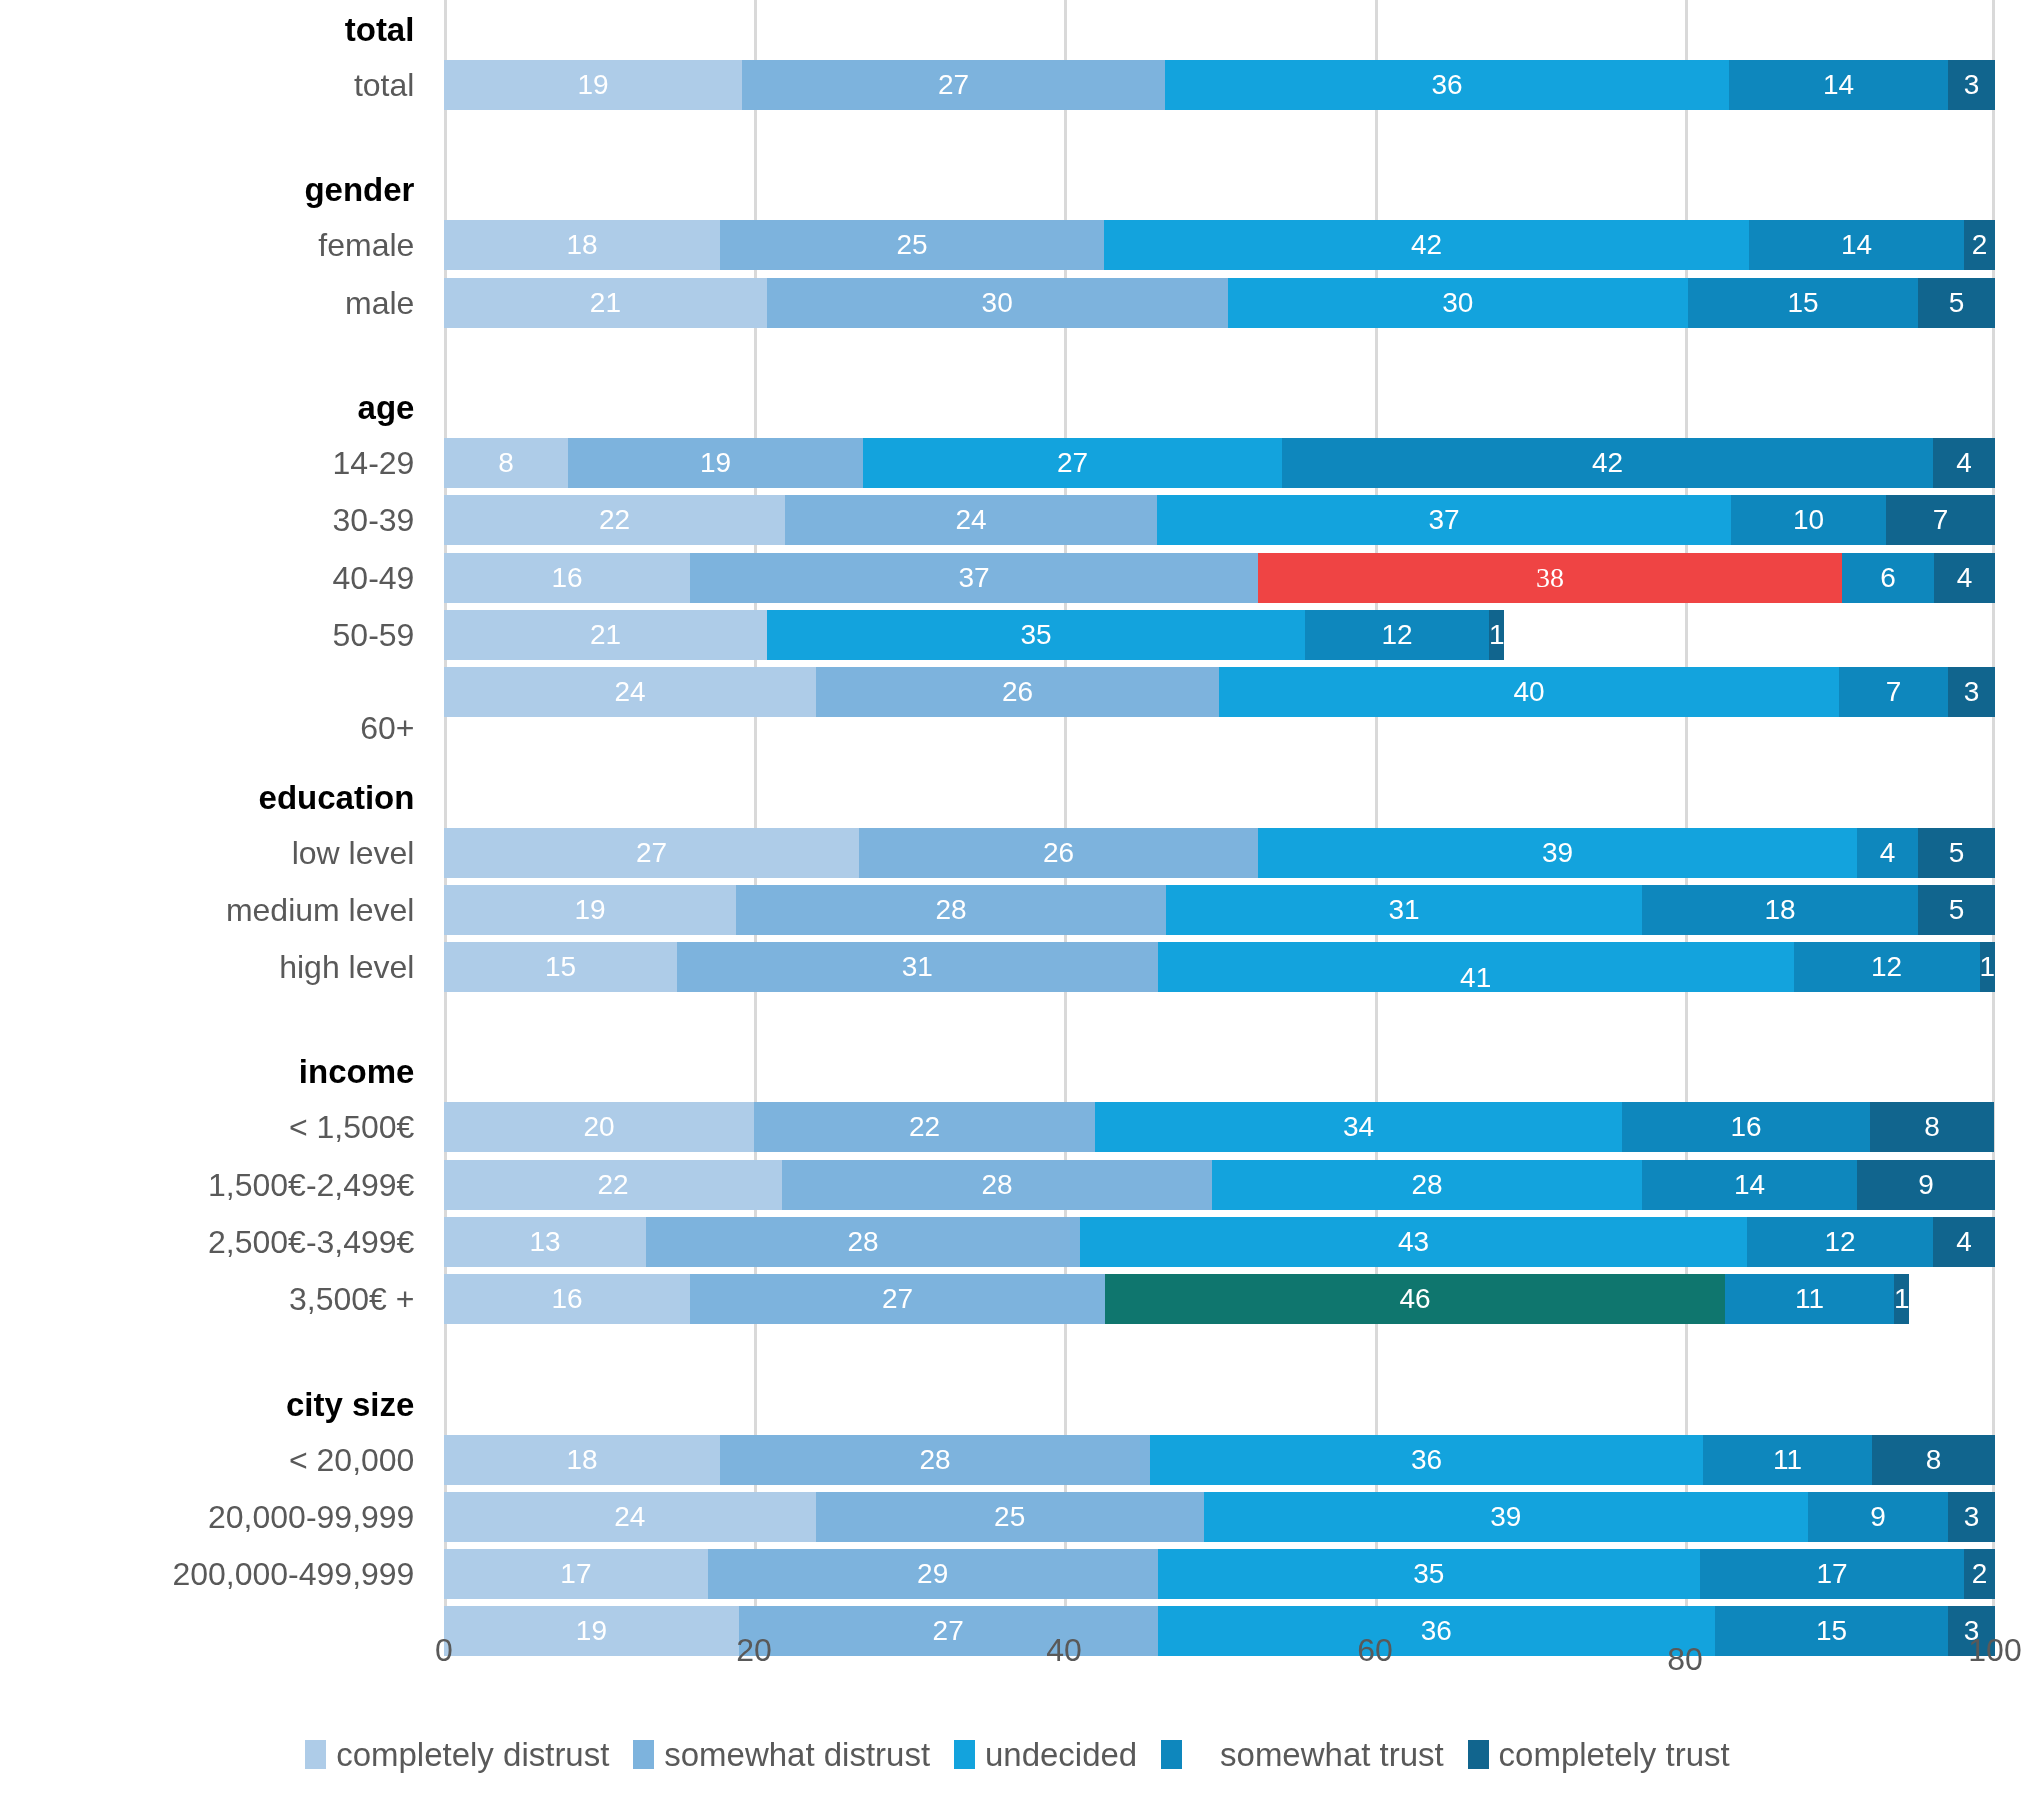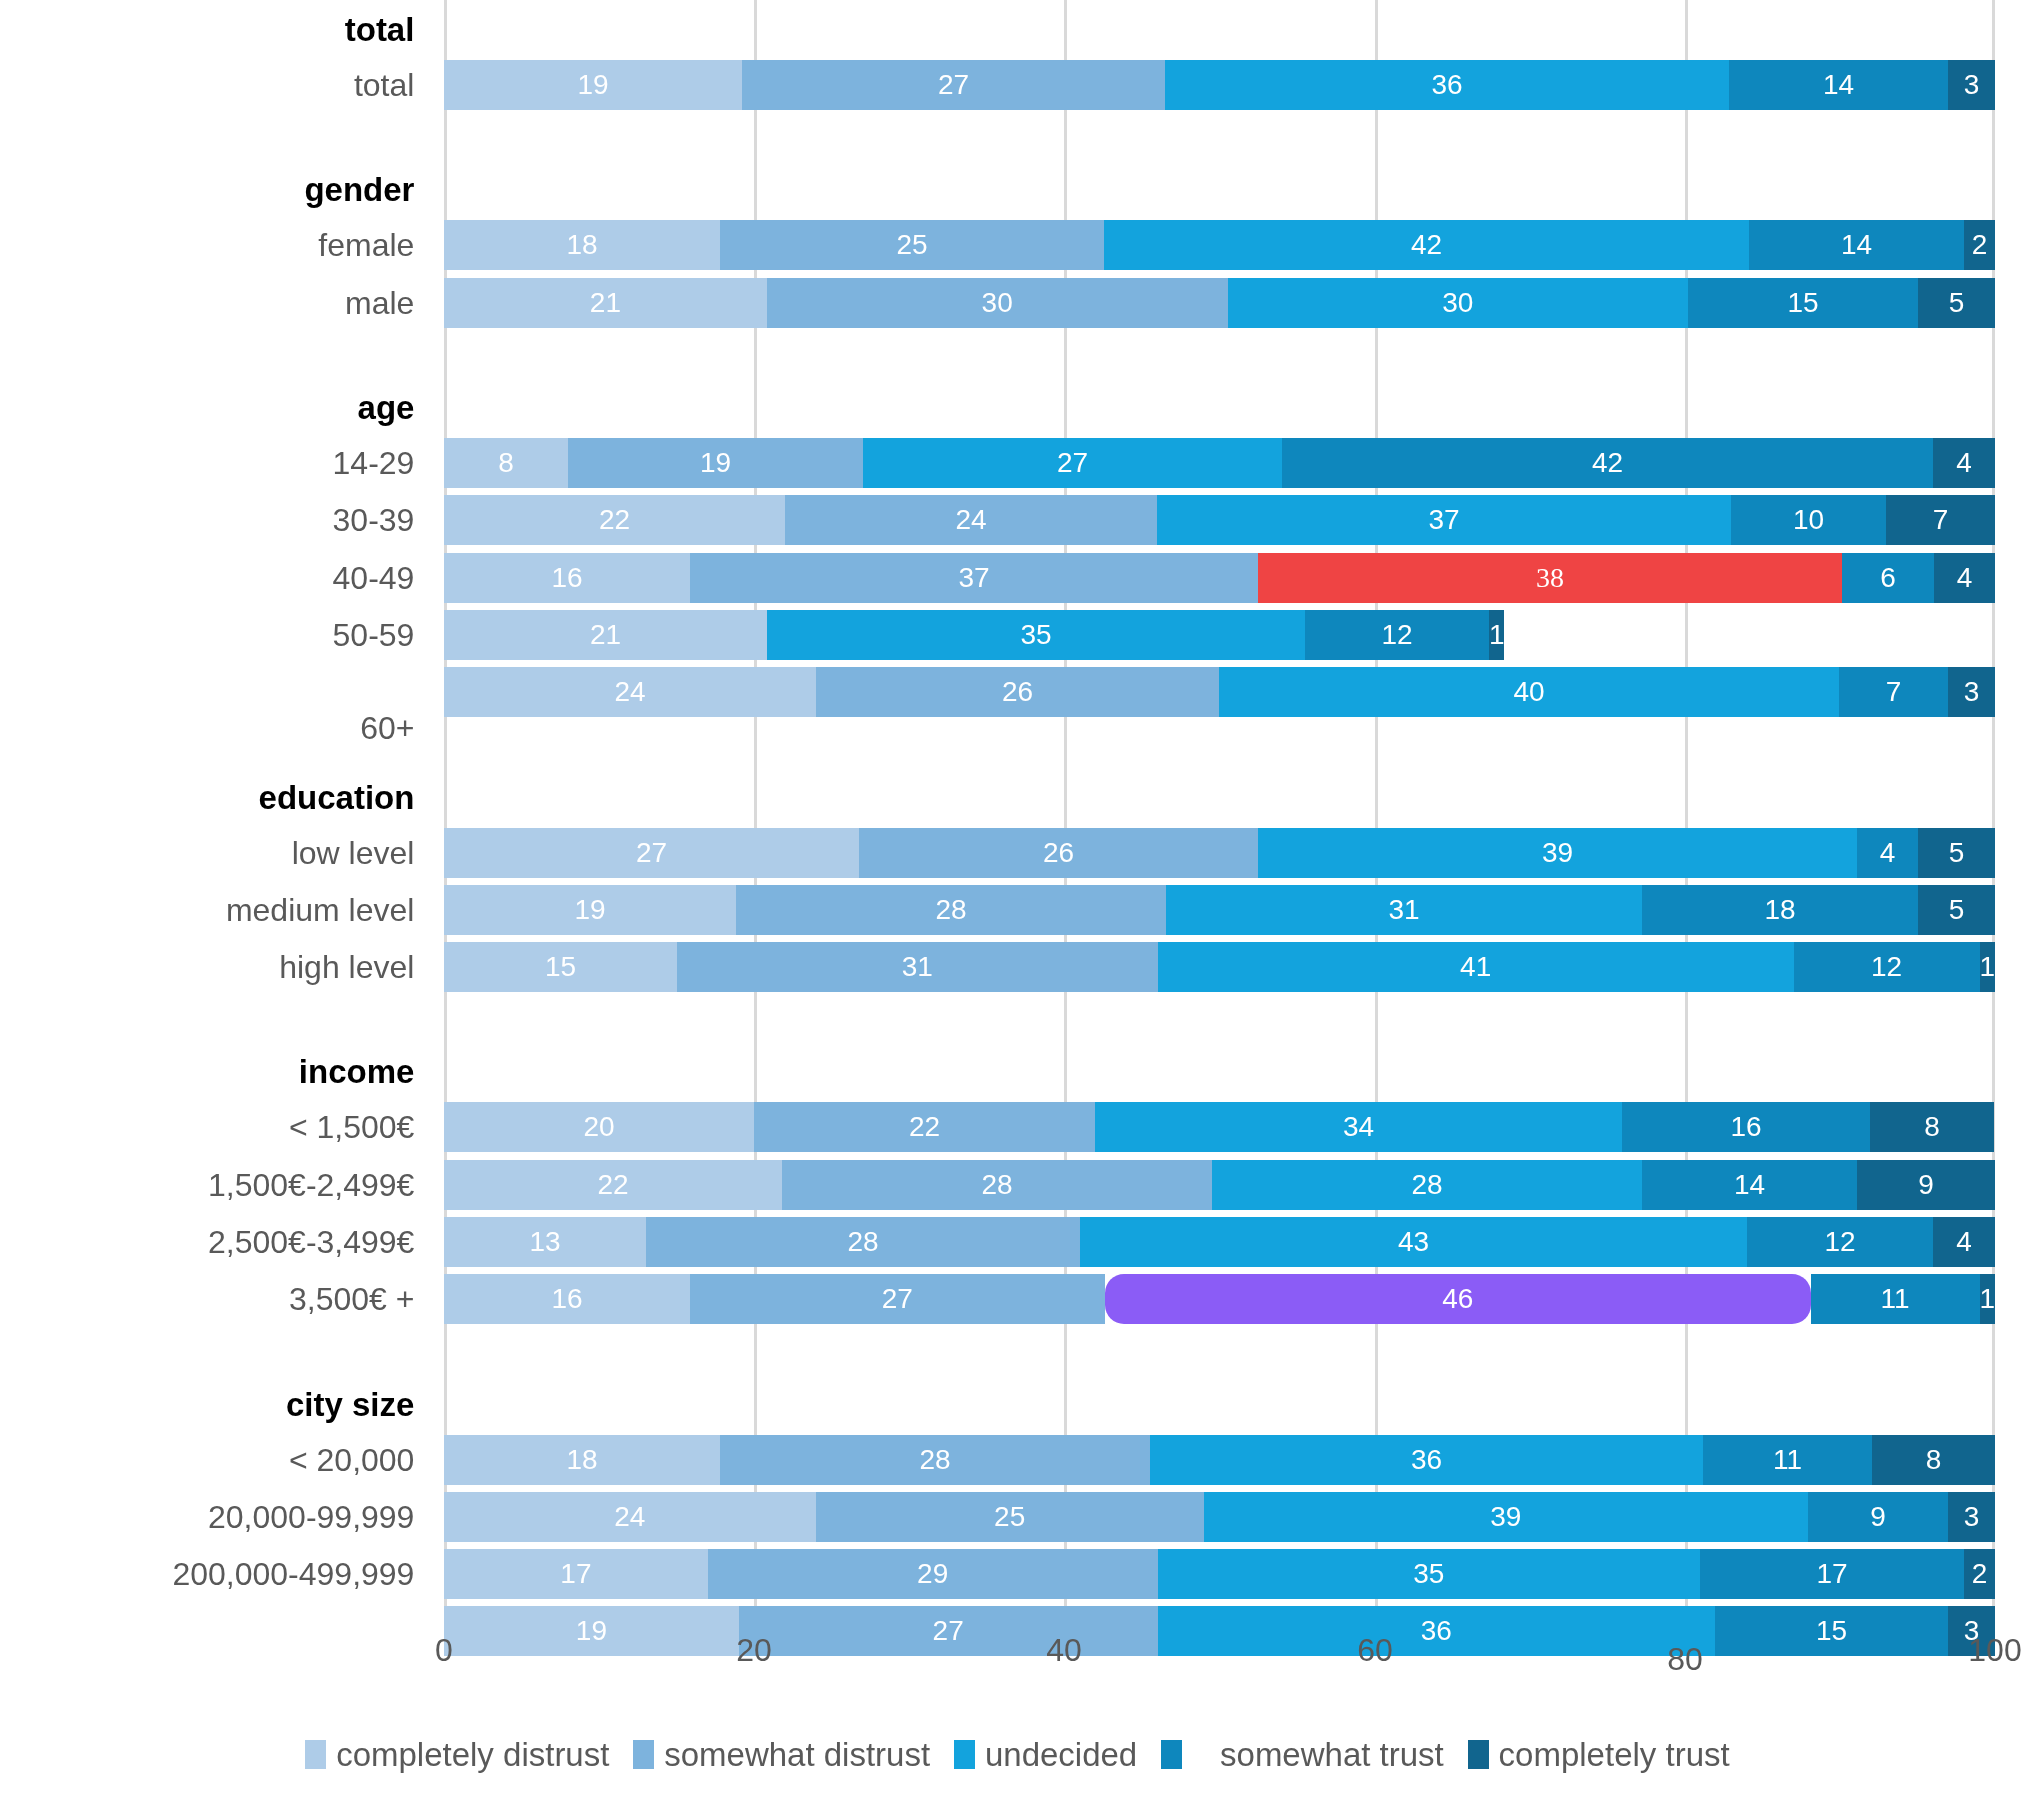--- a/index.html
+++ b/index.html
@@ -363,21 +363,21 @@
             <span>5</span>
           </div>
         </div>
         <div class="row" style="top: 942px; height: 50px;">
           <div class="seg" style="background: rgb(174, 204, 232); width: 233px;">
             <span>15</span>
           </div>
           <div class="seg" style="background: rgb(125, 179, 221); width: 481px;">
             <span>31</span>
           </div>
-          <div class="seg" style="background: rgb(19, 163, 221); width: 636px;">
+          <div class="seg" style="background: rgb(19, 163, 221); width: 636px; align-items: flex-end;">
             <span>41</span>
           </div>
           <div class="seg" style="background: rgb(14, 135, 189); width: 186px;">
             <span>12</span>
           </div>
           <div class="seg" style="background: rgb(17, 101, 142); width: 15.5px;">
             <span>1</span>
           </div>
         </div>
         <div class="row" style="top: 1102px; height: 50px;">
@@ -431,21 +431,21 @@
             <span>4</span>
           </div>
         </div>
         <div class="row" style="top: 1274px; height: 50px;">
           <div class="seg" style="background: rgb(174, 204, 232); width: 246px;">
             <span>16</span>
           </div>
           <div class="seg" style="background: rgb(125, 179, 221); width: 415px;">
             <span>27</span>
           </div>
-          <div class="seg" style="background: #8b5cf6; width: 706px; border-radius: 19px;">
+          <div class="seg" style="background: #0f766e; width: 620px;">
             <span>46</span>
           </div>
           <div class="seg" style="background: rgb(14, 135, 189); width: 169px;">
             <span>11</span>
           </div>
           <div class="seg" style="background: rgb(17, 101, 142); width: 15.4px;">
             <span>1</span>
           </div>
         </div>
         <div class="row" style="top: 1435px; height: 50px;">

